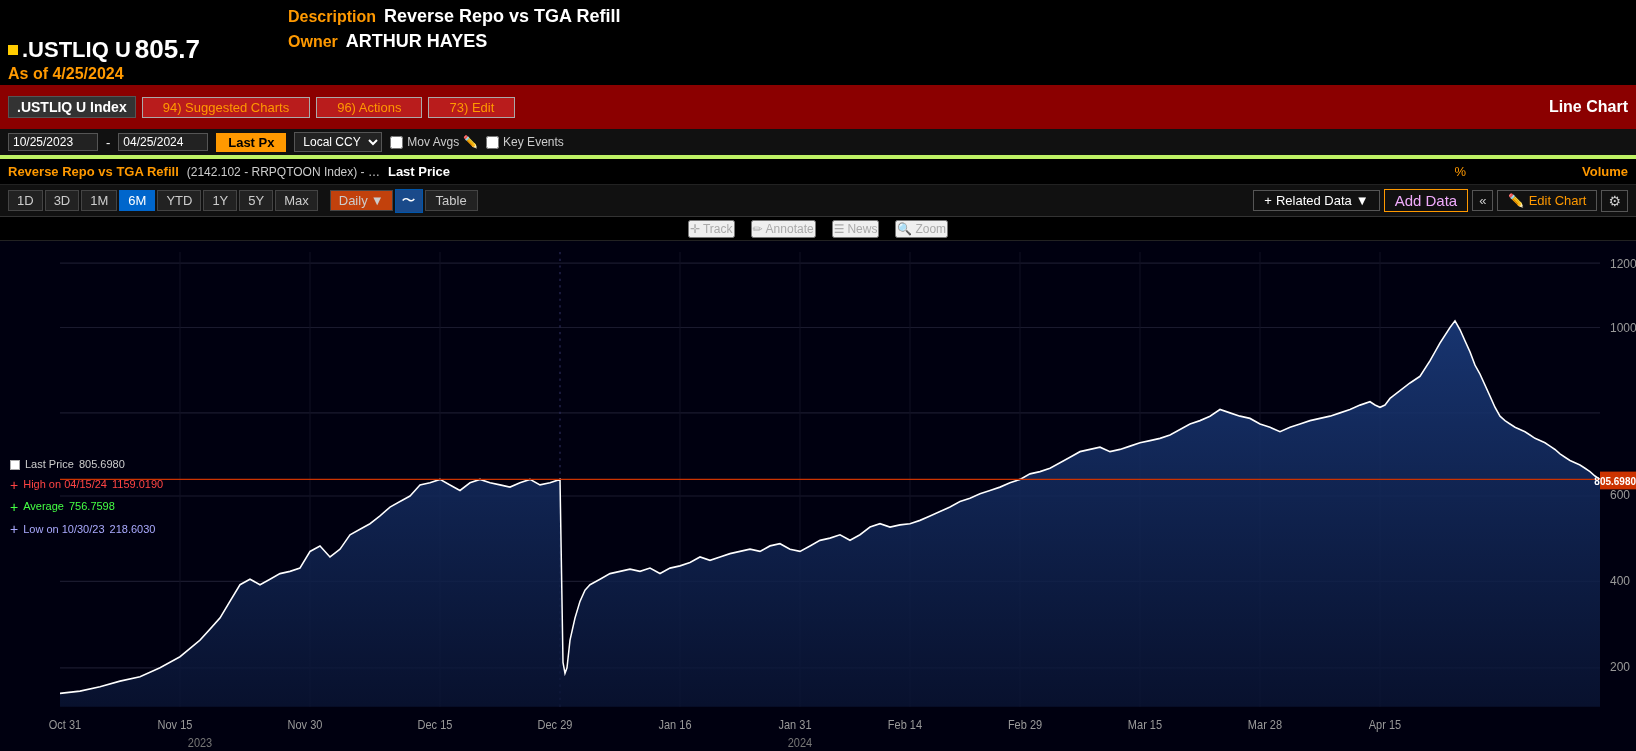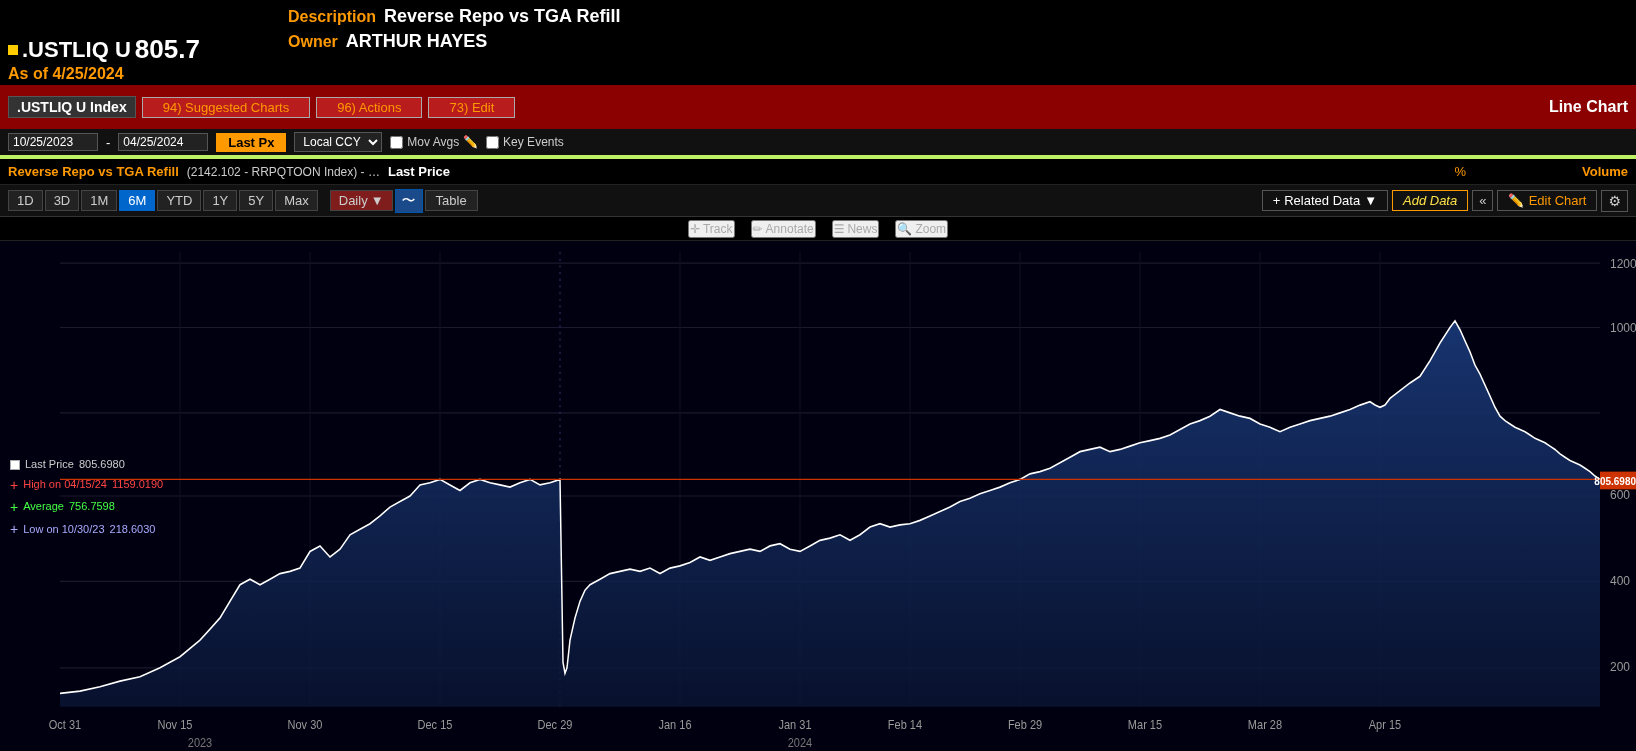--- a/index.html
+++ b/index.html
@@ -208,21 +208,21 @@
       min-width: 28px;
       text-align: center;
     }
     .period-btn.active {
       background: #0066cc;
       color: #fff;
       border-color: #0066cc;
     }
     .period-btn-daily {
       color: #ccc;
-      background: #7f1d1d;
+      background: #c2410c;
       border: 1px solid #444;
       padding: 2px 8px;
       font-size: 13px;
       cursor: pointer;
       display: flex;
       align-items: center;
       gap: 3px;
     }
     .chart-type-btn {
       color: #fff;
@@ -251,27 +251,26 @@
       background: #111;
       border: 1px solid #555;
       padding: 2px 10px;
       font-size: 13px;
       cursor: pointer;
       display: flex;
       align-items: center;
       gap: 4px;
     }
     .add-data-btn {
-      color: #fde047;
+      color: #f0abfc;
       background: #111;
       border: 1px solid #ff9900;
       padding: 2px 10px;
-      font-size: 13px;
-      cursor: pointer;
-      font-style: italic;
+      font-size: 15px;
+      cursor: pointer;
     }
     .edit-chart-btn {
       color: #ff9900;
       background: #111;
       border: 1px solid #555;
       padding: 2px 10px;
       font-size: 13px;
       cursor: pointer;
       display: flex;
       align-items: center;

